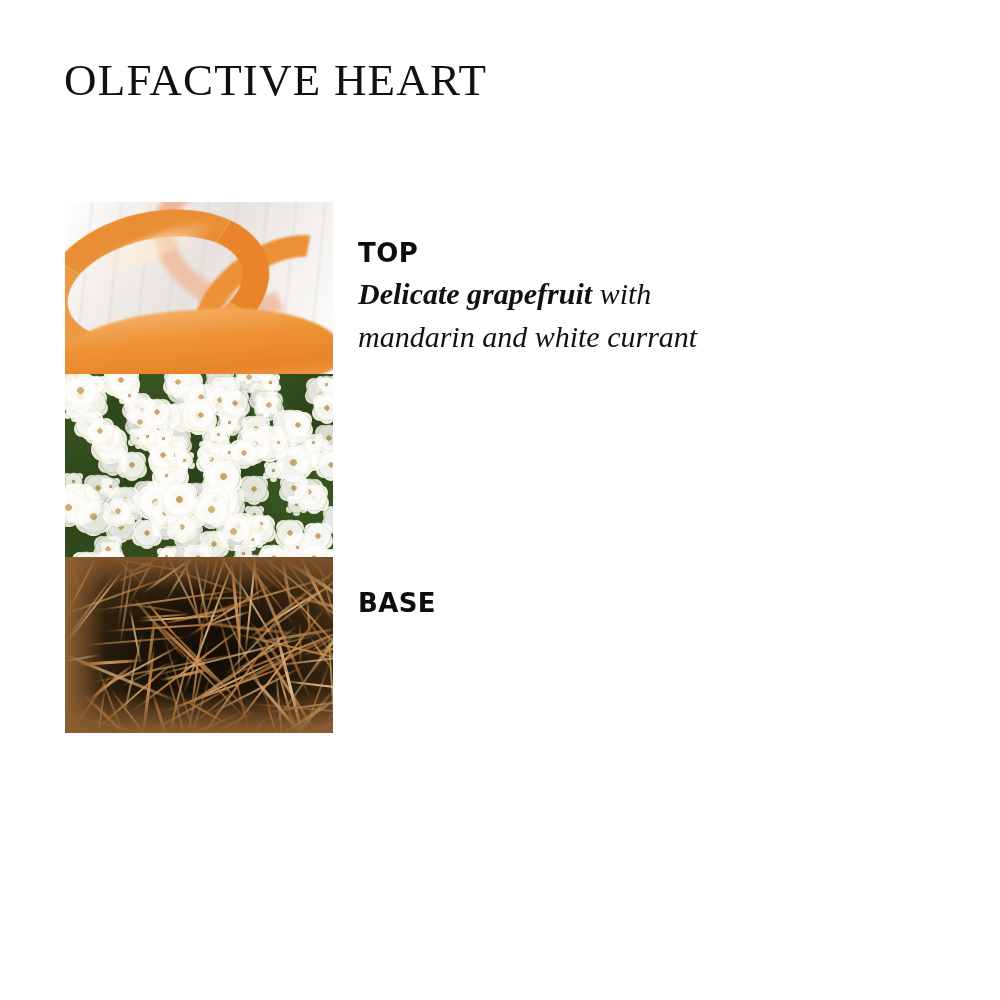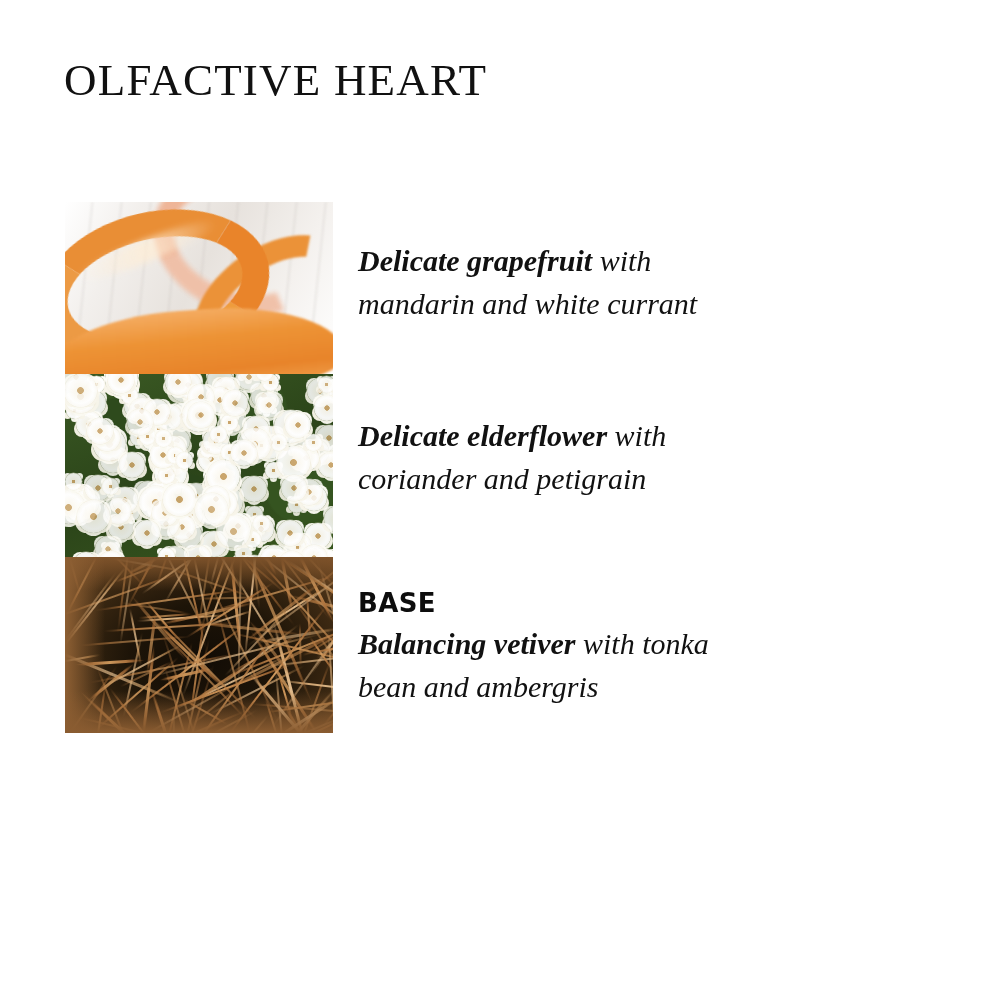--- a/index.html
+++ b/index.html
@@ -563,31 +563,26 @@
     <div class="root-edge-top"></div>
     <div class="root-edge-left"></div>
     <div class="root-edge-bottom"></div>
   </div>
 
 </div>
 
 <div id="notes-column">
 
   <div class="note-block note-top">
+    <div class="note-label">TOP</div>
     <div class="note-desc">
       <span class="lead">Delicate grapefruit</span><span> with mandarin and white currant</span>
     </div>
   </div>
 
   <div class="note-block note-heart">
-    <div class="note-desc">
-      <span class="lead">Delicate elderflower</span><span> with coriander and petigrain</span>
-    </div>
   </div>
 
   <div class="note-block note-base">
     <div class="note-label">BASE</div>
-    <div class="note-desc">
-      <span class="lead">Balancing vetiver</span><span> with tonka bean and ambergris</span>
-    </div>
   </div>
 
 </div>
 
 </body></html>

